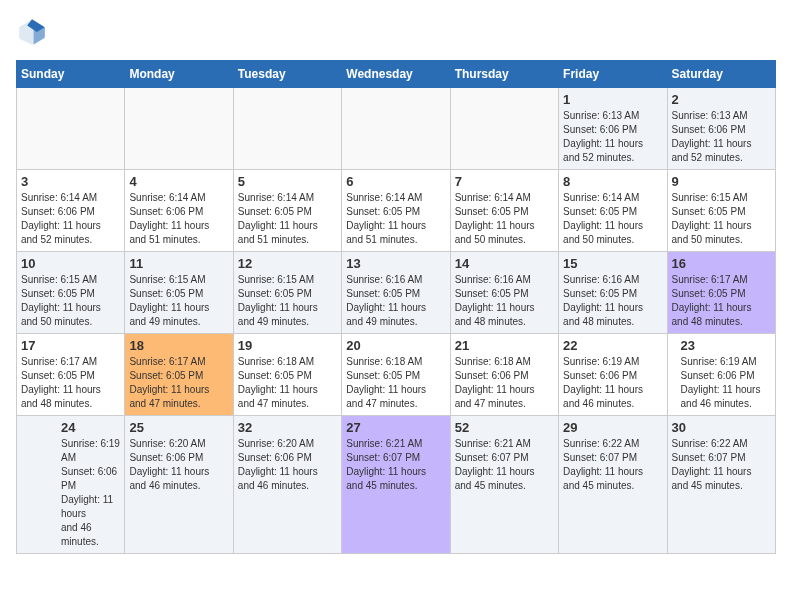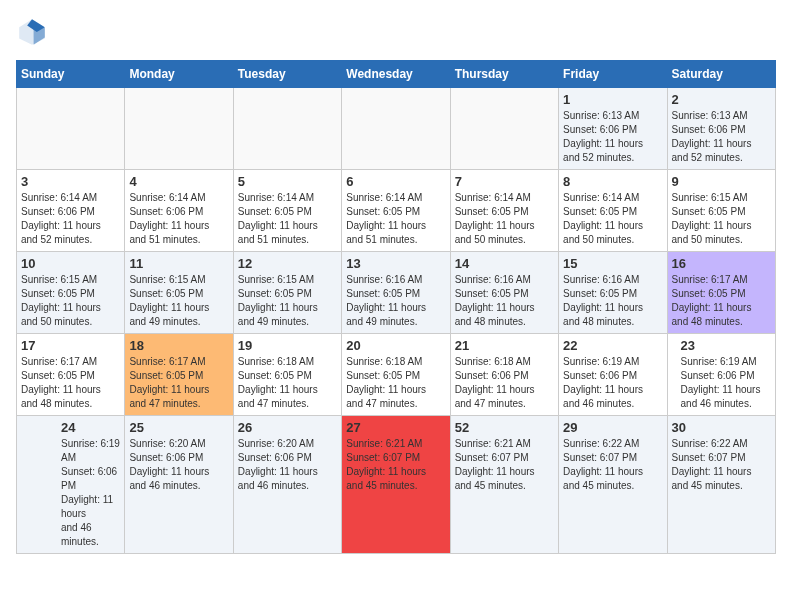--- a/index.html
+++ b/index.html
@@ -302,27 +302,27 @@
 and 46 minutes.</div>
         </td>
         <td style="background: rgb(240, 244, 249);">
           <span class="day-number">25</span>
           <div class="day-info" style="white-space: pre-line;">Sunrise: 6:20 AM
 Sunset: 6:06 PM
 Daylight: 11 hours
 and 46 minutes.</div>
         </td>
         <td style="background: rgb(240, 244, 249);">
-          <span class="day-number">26</span>
+          <span class="day-number">32</span>
           <div class="day-info" style="white-space: pre-line;">Sunrise: 6:20 AM
 Sunset: 6:06 PM
 Daylight: 11 hours
 and 46 minutes.</div>
         </td>
-        <td style="background: #ef4444;">
+        <td style="background: #c4b5fd;">
           <span class="day-number">27</span>
           <div class="day-info" style="white-space: pre-line;">Sunrise: 6:21 AM
 Sunset: 6:07 PM
 Daylight: 11 hours
 and 45 minutes.</div>
         </td>
         <td style="background: rgb(240, 244, 249);">
           <span class="day-number">52</span>
           <div class="day-info" style="white-space: pre-line;">Sunrise: 6:21 AM
 Sunset: 6:07 PM

